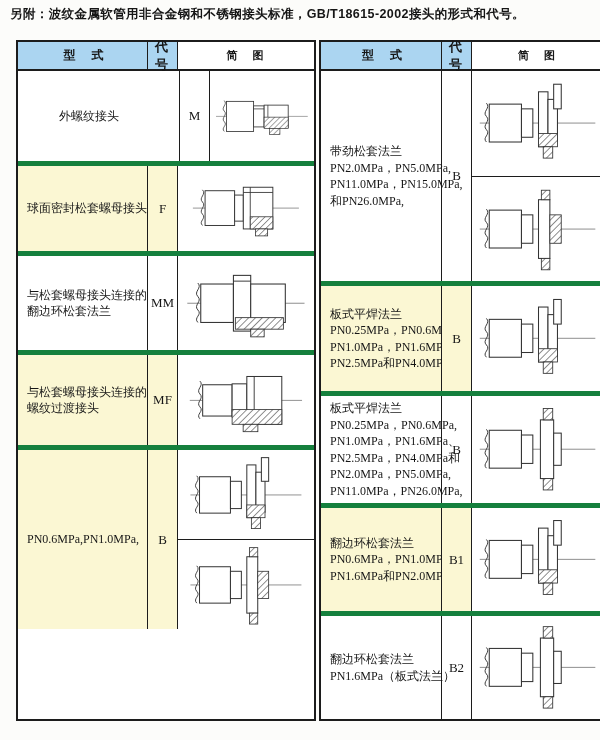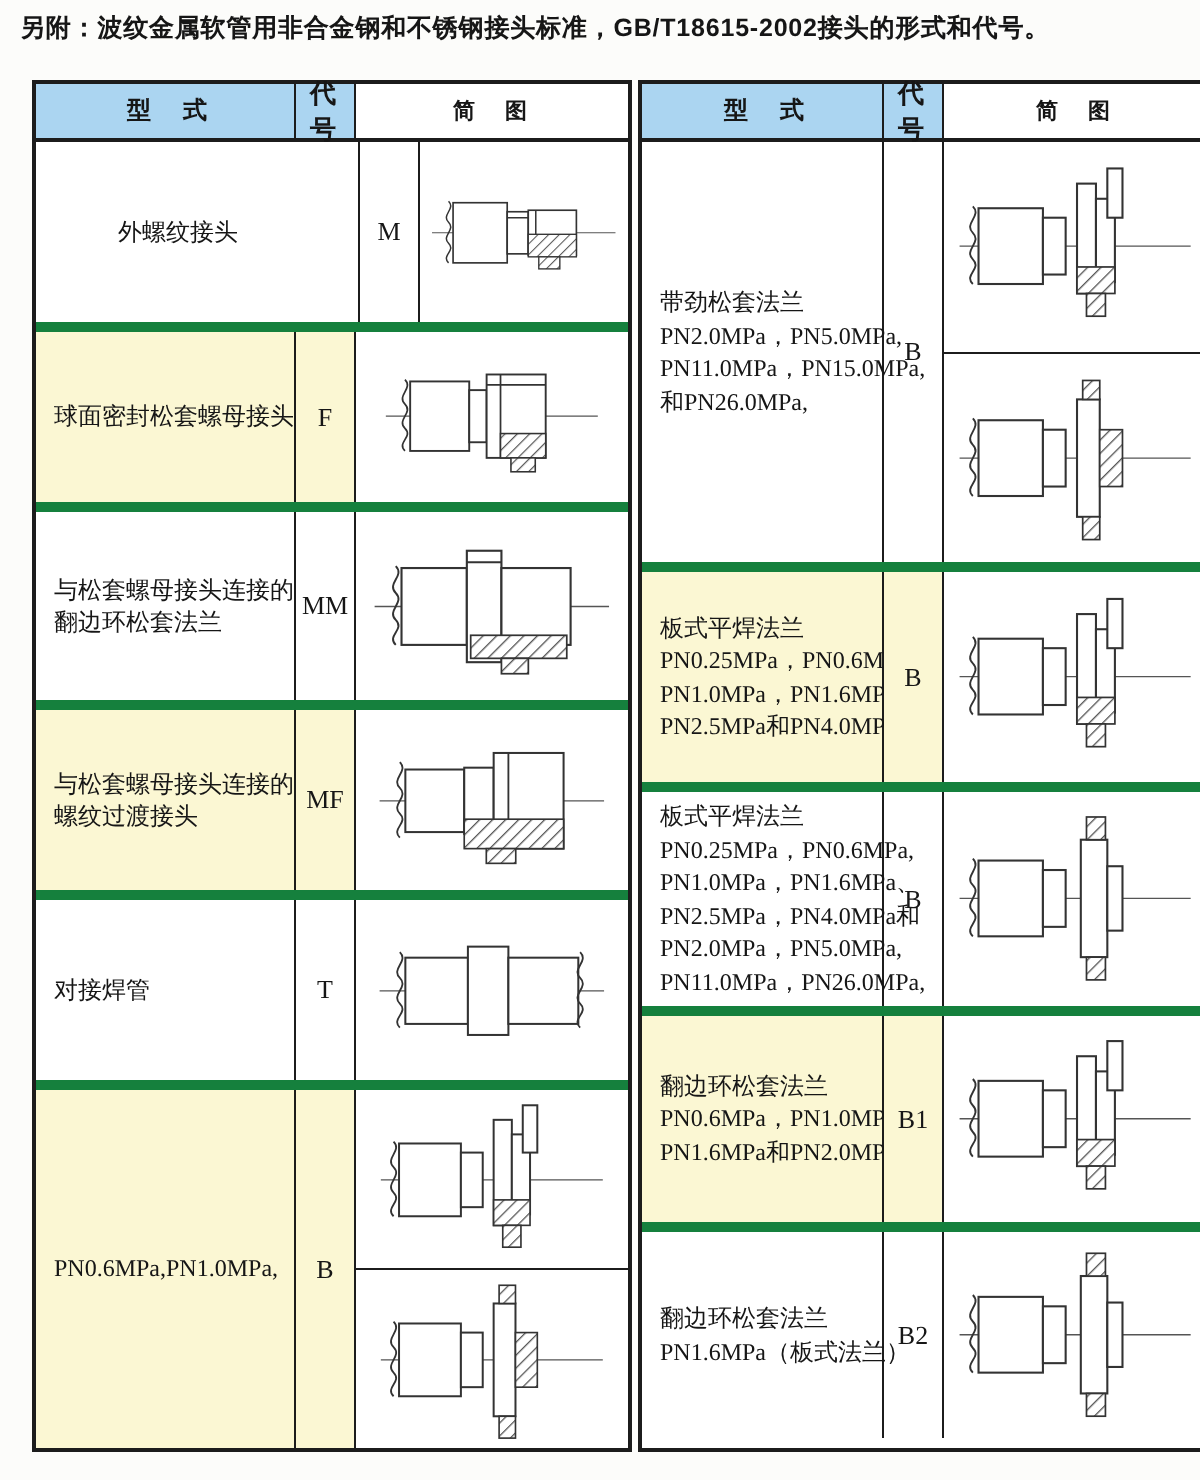--- a/index.html
+++ b/index.html
@@ -138,38 +138,20 @@
               <rect x="18" y="28" width="32" height="34" stroke="#333" stroke-width="1.1" fill="#ffffff"></rect>
               <rect x="50" y="27" width="16" height="36" stroke="#333" stroke-width="1.1" fill="#ffffff"></rect>
               <rect x="66" y="19" width="38" height="52" stroke="#333" stroke-width="1.1" fill="#ffffff"></rect>
               <line x1="74" y1="19" x2="74" y2="71" stroke="#333" stroke-width="1"></line>
               <rect x="50" y="55" width="54" height="16" stroke="#333" stroke-width="0.9" fill="url(#hpat)"></rect>
               <rect x="62" y="71" width="16" height="8" stroke="#333" stroke-width="0.9" fill="url(#hpat)"></rect>
             </svg>
           </div>
         </div>
       </div>
-      <div class="row" style="height: 90px;">
-        <div class="c type">
-          <div class="tline">对接焊管</div>
-        </div>
-        <div class="c code">T</div>
-        <div class="c diag" style="width: 104px;">
-          <div class="dcell">
-            <svg viewBox="0 0 130 90" preserveAspectRatio="xMidYMid meet">
-              <line x1="4" y1="45" x2="126" y2="45" stroke="#555" stroke-width="0.7"></line>
-              <path d="M15,24 c5,5 -5,9 0,14 c5,5 -5,9 0,14 c5,5 -5,8 0,13" fill="none" stroke="#333" stroke-width="1"></path>
-              <rect x="18" y="27" width="34" height="36" stroke="#333" stroke-width="1.1" fill="#ffffff"></rect>
-              <rect x="52" y="21" width="22" height="48" stroke="#333" stroke-width="1.1" fill="#ffffff"></rect>
-              <rect x="74" y="27" width="38" height="36" stroke="#333" stroke-width="1.1" fill="#ffffff"></rect>
-              <path d="M113,24 c5,5 -5,9 0,14 c5,5 -5,9 0,14 c5,5 -5,8 0,13" fill="none" stroke="#333" stroke-width="1"></path>
-            </svg>
-          </div>
-        </div>
-      </div>
       <div class="row" style="height: 179px;">
         <div class="c type hl">
           <div class="tline">PN0.6MPa,PN1.0MPa,</div>
         </div>
         <div class="c code hl">B</div>
         <div class="c diag" style="width: 104px;">
           <div class="dcell">
             <svg viewBox="0 0 130 90" preserveAspectRatio="xMidYMid meet">
               <line x1="4" y1="45" x2="126" y2="45" stroke="#555" stroke-width="0.7"></line>
               <path d="M11,24 c5,5 -5,9 0,14 c5,5 -5,9 0,14 c5,5 -5,8 0,13" fill="none" stroke="#333" stroke-width="1"></path>

